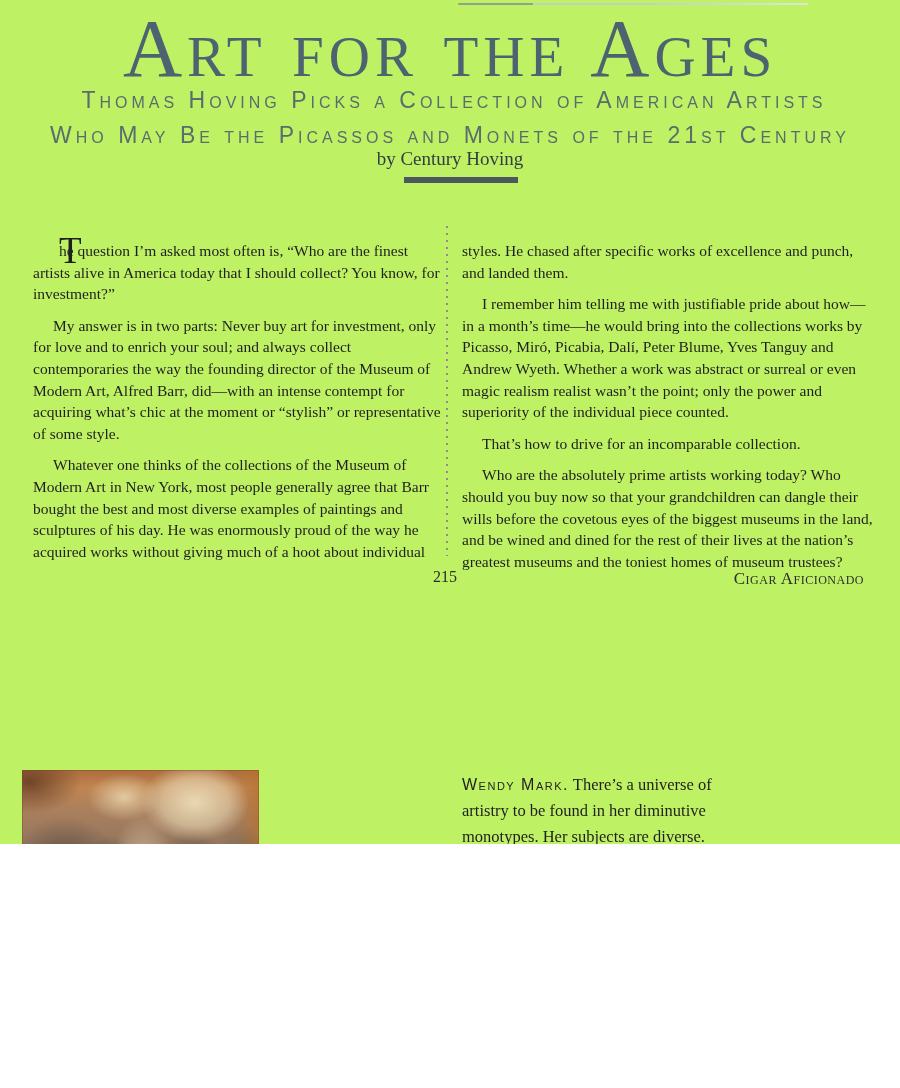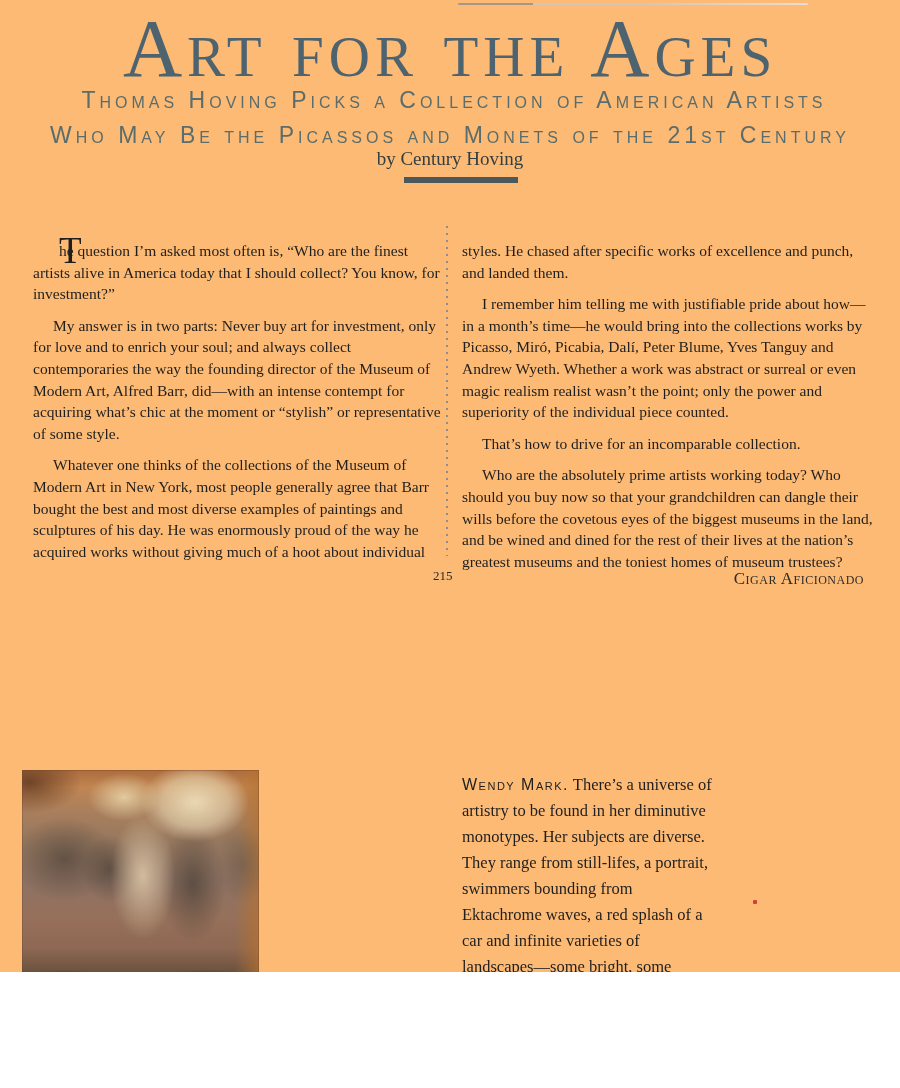--- a/index.html
+++ b/index.html
@@ -1,18 +1,18 @@
 <!DOCTYPE html>
 <html><head>
 <meta charset="utf-8">
 <style>
   html,body { margin:0; padding:0; background:#ffffff; }
   .page {
-    position:relative; width:900px; height:972px; margin:0 auto;
-    background:#fdba74; overflow:hidden;
+    position:relative; width:900px; height:844px; margin:0 auto;
+    background:#bef264; overflow:hidden;
     font-family:"Liberation Serif", serif; color:#1f1f1f;
   }
 
   
   .scan-line {
     position:absolute; top:3px; left:458px; width:350px; height:2px;
     background:linear-gradient(to right,#919191 0 75px,#c9c9c9 75px 190px,#e4e4e4);
     opacity:.85; border-radius:1px;
   }
 
@@ -51,21 +51,21 @@
     position:absolute; left:0; top:-8px;
     font-size:37px; line-height:1; color:#1f1f1f;
   }
 
   .divider {
     position:absolute; left:446px; top:226px; width:2px; height:330px;
     background:repeating-linear-gradient(to bottom,#8d8d8d 0 2px,transparent 2px 7px);
   }
 
   
-  .folio { position:absolute; left:433px; top:568px; font-size:13px; color:#2b2b2b; }
+  .folio { position:absolute; left:433px; top:568px; font-size:16px; color:#2b2b2b; }
   .pub {
     position:absolute; right:36px; top:569px; font-size:17px;
     font-variant:small-caps; letter-spacing:.5px; color:#2b2b2b;
   }
 
   
   .artwork { position:absolute; left:22px; top:770px; width:237px; margin:0; }
   .painting {
     width:237px; height:247px;
     box-shadow:inset 0 0 0 1px rgba(110,70,40,.35);

